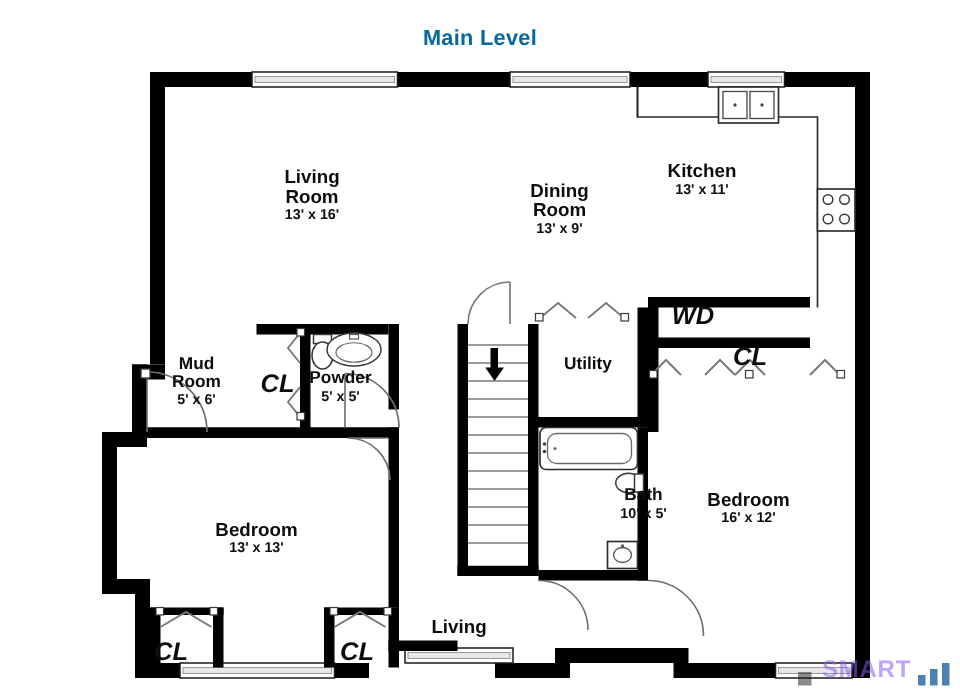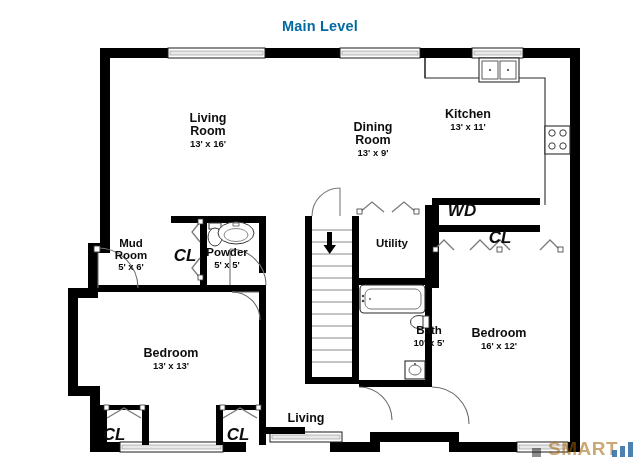--- a/index.html
+++ b/index.html
@@ -65,24 +65,24 @@
     position: absolute;
     left: 532px;
     top: 437px;
     width: 106px;
     height: 24px;
   }
   #watermark .wm-text {
     position: absolute;
     left: 16px;
     top: 1px;
-    font-size: 19px;
+    font-size: 16px;
     font-weight: bold;
     letter-spacing: 0.5px;
-    color: #a16207;
+    color: #8b5cf6;
     opacity: 0.55;
   }
   #watermark .wm-bar {
     position: absolute;
     bottom: 4px;
     width: 5px;
     background: #2b6ca3;
     opacity: 0.85;
   }
   #watermark .wm-sq {

